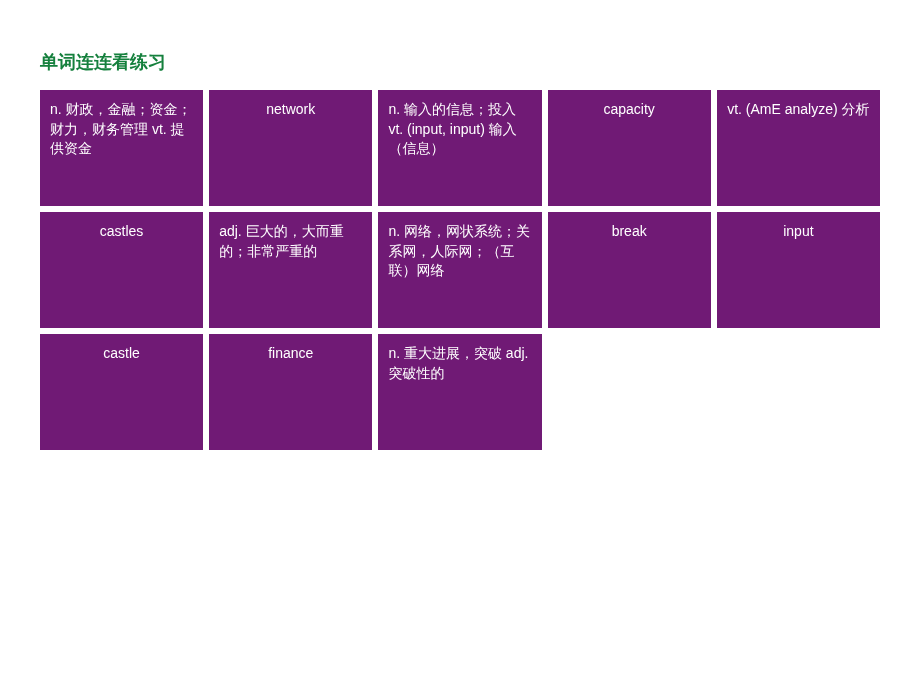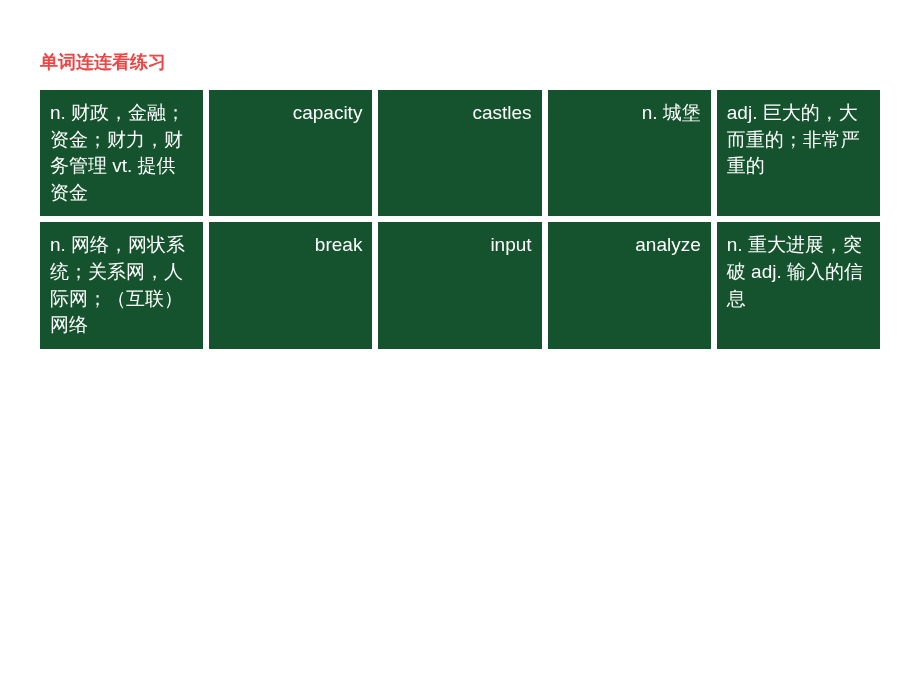--- a/index.html
+++ b/index.html
@@ -5,74 +5,83 @@
     * { margin: 0; padding: 0; box-sizing: border-box; }
     body {
       background: #fff;
       font-family: 'Microsoft YaHei', Arial, sans-serif;
       width: 920px;
       min-height: 690px;
       padding: 20px;
     }
     .page-title {
       font-size: 18px;
-      color: #ef4444;
+      color: #15803d;
       margin: 30px 0 16px 20px;
     }
     .grid {
       display: grid;
       grid-template-columns: repeat(5, 1fr);
       gap: 6px;
       padding: 0 20px;
     }
     .cell {
-      background: #14532d;
+      background: #701a75;
       color: #fff;
-      font-size: 19px;
+      font-size: 14px;
       line-height: 1.4;
       padding: 10px 10px;
       min-height: 116px;
       display: flex;
       align-items: flex-start;
-      justify-content: flex-end;
+      justify-content: center;
       word-break: break-word;
     }
     .cell span {
       display: block;
     }
   </style>
 </head>
 <body>
 
 <h2 class="page-title">单词连连看练习</h2>
 
 <div class="grid">
 <div class="cell">
       <span>n. 财政，金融；资金；财力，财务管理 vt. 提供资金</span>
     </div>
     <div class="cell">
+      <span>network</span>
+    </div>
+    <div class="cell">
+      <span>n. 输入的信息；投入 vt. (input, input) 输入（信息）</span>
+    </div>
+    <div class="cell">
       <span>capacity</span>
     </div>
     <div class="cell">
-      <span>castles</span>
+      <span>vt. (AmE analyze) 分析</span>
     </div>
     <div class="cell">
-      <span>n. 城堡</span>
+      <span>castles</span>
     </div>
     <div class="cell">
       <span>adj. 巨大的，大而重的；非常严重的</span>
     </div>
     <div class="cell">
       <span>n. 网络，网状系统；关系网，人际网；（互联）网络</span>
     </div>
     <div class="cell">
       <span>break</span>
     </div>
     <div class="cell">
       <span>input</span>
     </div>
     <div class="cell">
-      <span>analyze</span>
+      <span>castle</span>
     </div>
     <div class="cell">
-      <span>n. 重大进展，突破 adj. 输入的信息</span>
+      <span>finance</span>
+    </div>
+    <div class="cell">
+      <span>n. 重大进展，突破 adj. 突破性的</span>
     </div>
   </div>
 
 </body></html>

